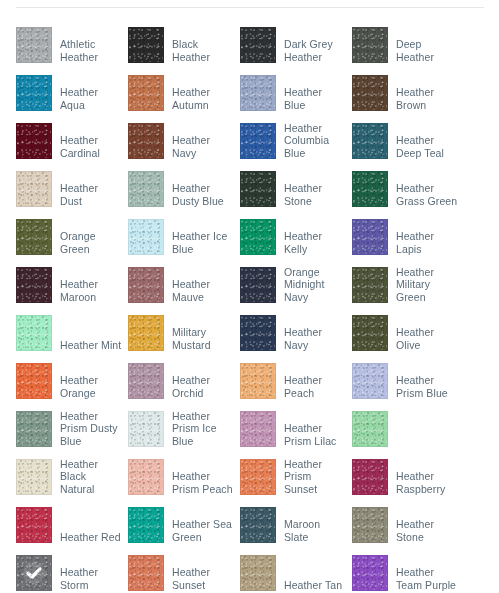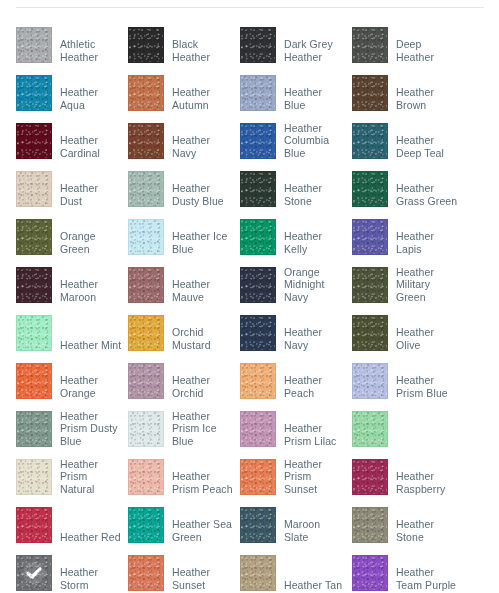--- a/index.html
+++ b/index.html
@@ -209,21 +209,21 @@
       <div class="swatch-option">
         <div class="swatch-chip heather" style="background-color: rgb(77, 84, 57);"></div>
         <div class="swatch-label">Heather Military Green</div>
       </div>
       <div class="swatch-option">
         <div class="swatch-chip heather" style="background-color: rgb(159, 237, 196);"></div>
         <div class="swatch-label">Heather Mint</div>
       </div>
       <div class="swatch-option">
         <div class="swatch-chip heather" style="background-color: rgb(226, 169, 59);"></div>
-        <div class="swatch-label">Orchid Mustard</div>
+        <div class="swatch-label">Military Mustard</div>
       </div>
       <div class="swatch-option">
         <div class="swatch-chip heather" style="background-color: rgb(43, 58, 84);"></div>
         <div class="swatch-label">Heather Navy</div>
       </div>
       <div class="swatch-option">
         <div class="swatch-chip heather" style="background-color: rgb(78, 82, 53);"></div>
         <div class="swatch-label">Heather Olive</div>
       </div>
       <div class="swatch-option">
@@ -252,21 +252,21 @@
       </div>
       <div class="swatch-option">
         <div class="swatch-chip heather" style="background-color: rgb(195, 148, 182);"></div>
         <div class="swatch-label">Heather Prism Lilac</div>
       </div>
       <div class="swatch-option">
         <div class="swatch-chip heather" style="background-color: rgb(151, 217, 166);"></div>
       </div>
       <div class="swatch-option">
         <div class="swatch-chip heather" style="background-color: rgb(228, 224, 203);"></div>
-        <div class="swatch-label">Heather Prism Natural</div>
+        <div class="swatch-label">Heather Black Natural</div>
       </div>
       <div class="swatch-option">
         <div class="swatch-chip heather" style="background-color: rgb(238, 185, 171);"></div>
         <div class="swatch-label">Heather Prism Peach</div>
       </div>
       <div class="swatch-option">
         <div class="swatch-chip heather" style="background-color: rgb(232, 127, 84);"></div>
         <div class="swatch-label">Heather Prism Sunset</div>
       </div>
       <div class="swatch-option">

